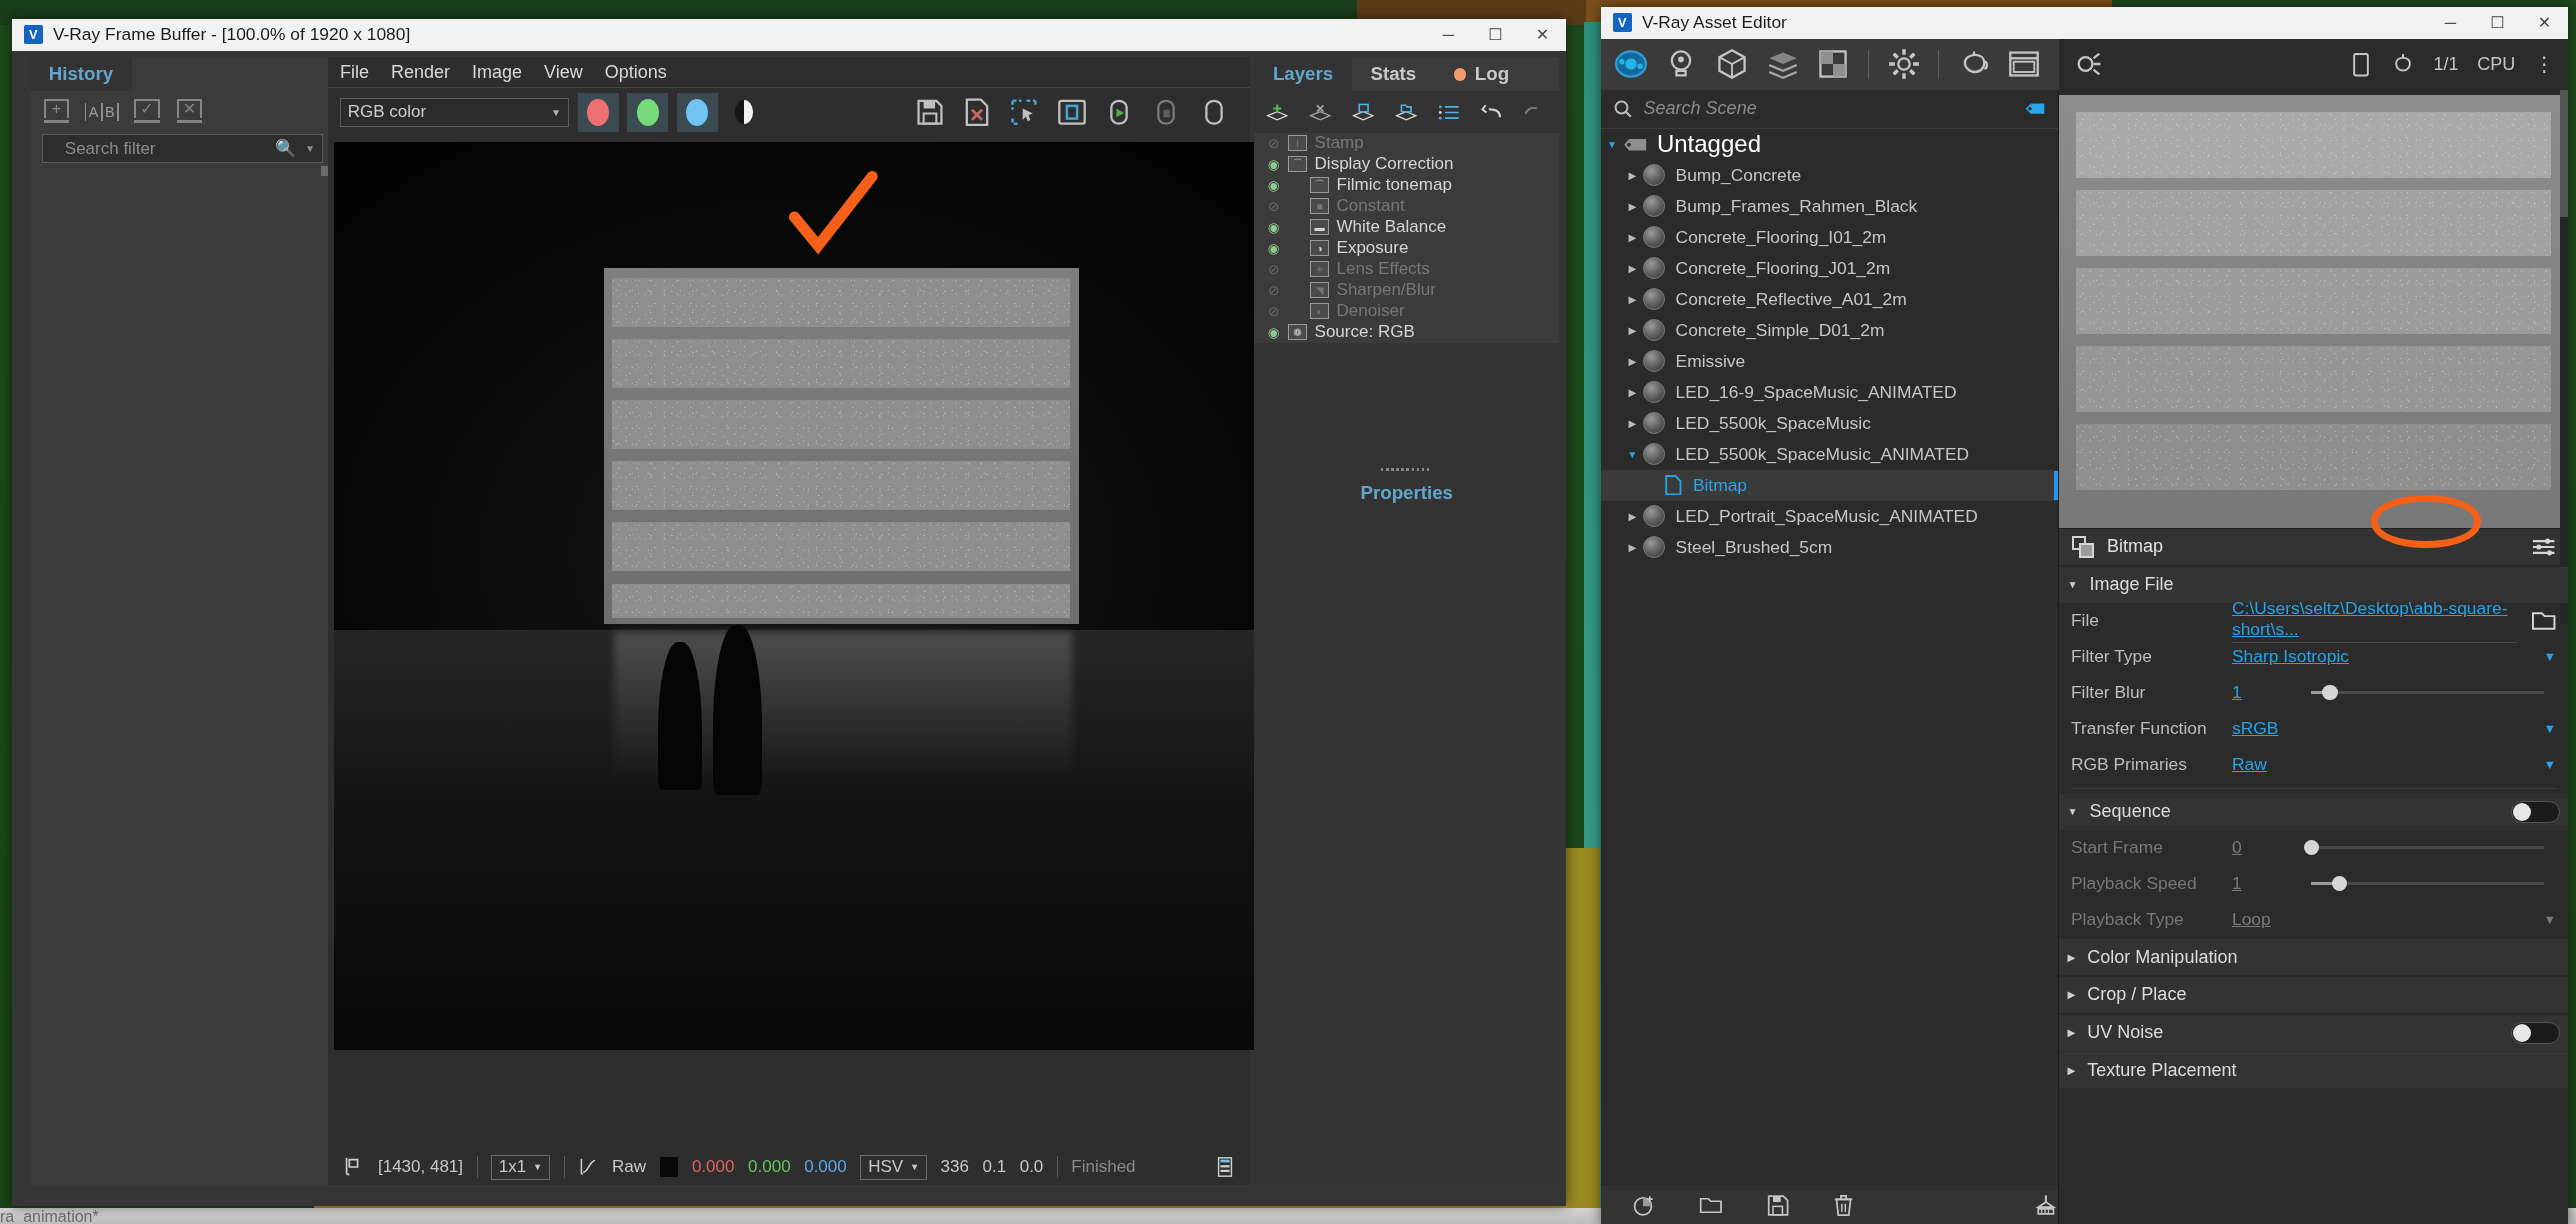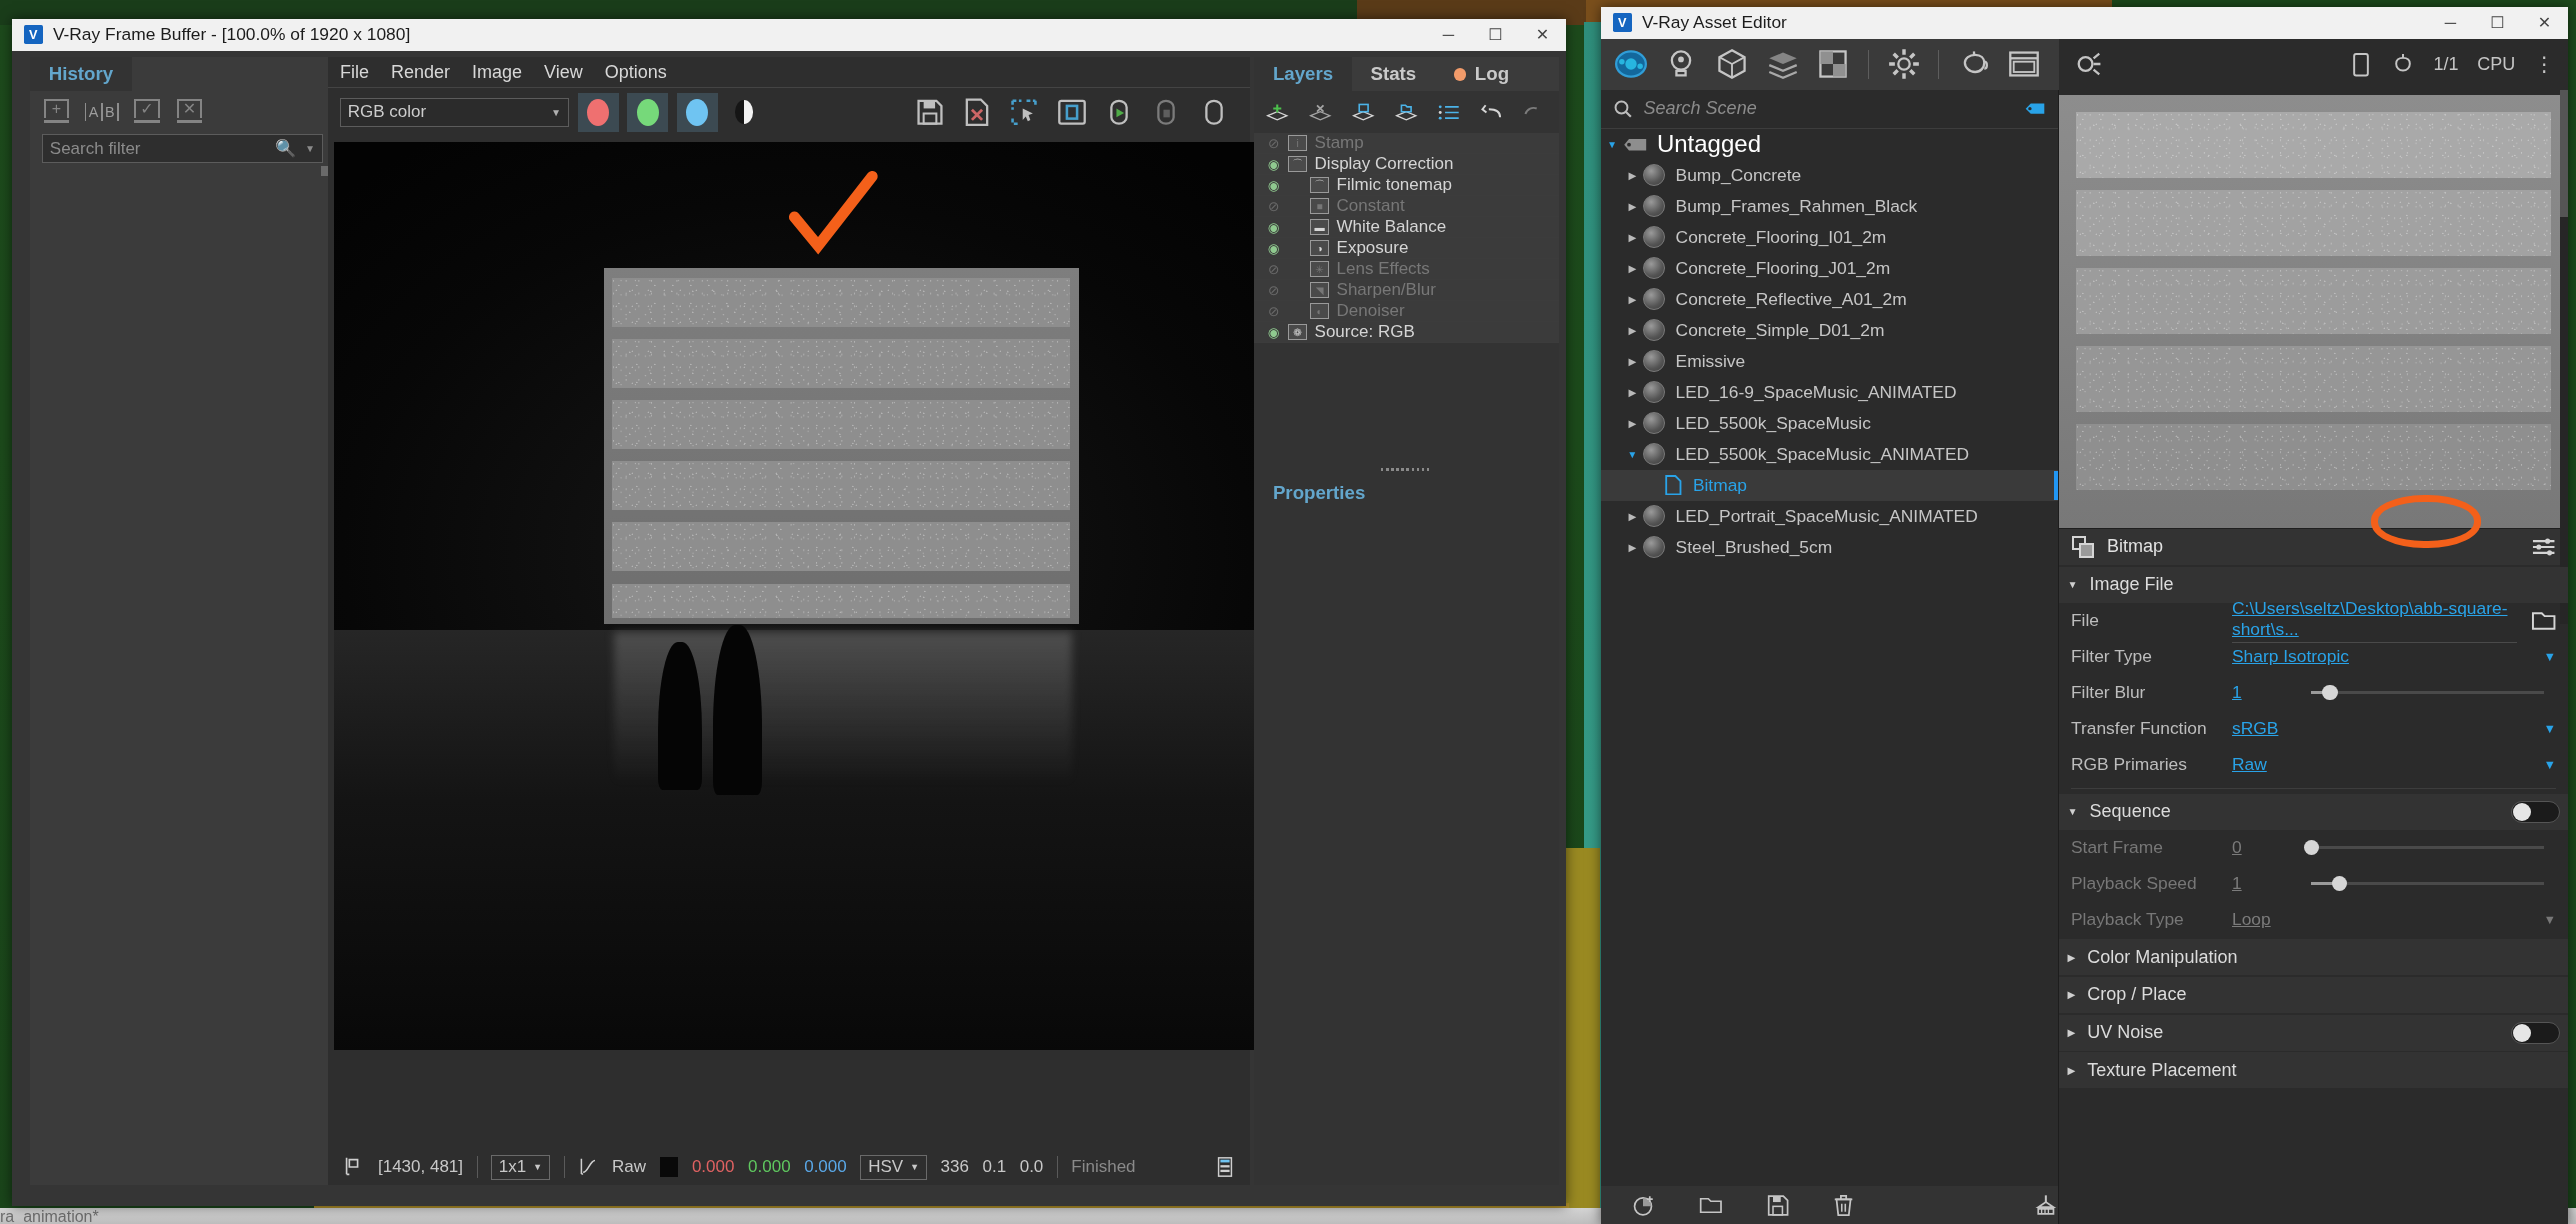--- a/index.html
+++ b/index.html
@@ -50,21 +50,21 @@
   .hicon { width:29px; height:25.4px; position:relative; opacity:.75; }
   .hicon .bx { position:absolute; left:1.7px; top:0; width:25.4px; height:18.7px; border:2.1px solid #9d9d9d;
      border-bottom:none; }
   .hicon .bar { position:absolute; left:1.7px; bottom:1.7px; width:25.4px; height:2.5px; background:#9d9d9d; }
   .hicon .gl { position:absolute; left:0; top:0; width:29px; height:18.7px; display:flex;
      align-items:center; justify-content:center; font-size:16px; color:#9d9d9d; }
   .ab { display:flex; align-items:center; font-size:14.4px; color:#9d9d9d; gap:2.5px; position:relative;}
   .ab .sep { width:1.7px; height:18.7px; background:#8d8d8d; }
   .searchbox { margin:1.7px 12px 0 12px; height:29px; background:#2e2e2e; border:0.8px solid #5c5c5c;
      display:flex; align-items:center; padding:0 6.8px; color:#8b8b8b; font-size:17px;}
-  .searchbox .sp { flex:1; }
+  .searchbox .sp { flex:1;margin-left:15px; }
   .hist-list { position:absolute; left:0; right:0; top:107px; bottom:0; background:#3b3b3b; }
   .hist-scroll { position:absolute; right:1.7px; top:1.7px; width:12px; bottom:1.7px; background:#3b3b3b; }
   .hist-scroll .nub { width:12px; height:10.2px; background:#6a6a6a; }
 
   
   .vfb-main { position:absolute; left:316px; top:6.8px; right:316px; bottom:20.4px; background:#2e2e2e; }
   .menubar { height:30.5px; display:flex; align-items:center; gap:22px; padding-left:12px;
      font-size:18px; color:#d8d8d8; border-bottom:0.8px solid #444; }
   .vfb-toolbar { height:49px; display:flex; align-items:center; padding:0 12px; gap:8.5px; }
   .combo { width:229px; height:29px; background:#2b2b2b; border:0.8px solid #5c5c5c; color:#cdcdcd;
@@ -111,21 +111,21 @@
   .eye { width:29px; text-align:center; font-size:13.6px; color:#8fc98f; }
   .eye.off { color:#6a6a6a; }
   .lthumb { width:18.7px; height:16px; border:1.3px solid #9a9a9a; margin-right:7.6px; flex:0 0 auto;
       display:flex; align-items:center; justify-content:center; font-size:10.2px; background:#4a4a4a;}
   .indent1 { margin-left:22px; }
   .lay-split { position:absolute; left:0; right:0; top:405px; height:13.6px; display:flex;
       align-items:center; justify-content:center; }
   .lay-split .grip { width:51px; height:3.4px;
       background:repeating-linear-gradient(90deg,#8a8a8a 0 2.5px,transparent 2.5px 5.1px); }
   .props { position:absolute; left:0; right:0; top:419px; bottom:0; background:#333; }
-  .props-tab { height:34px; display:flex; }
+  .props-tab { height:34px; display:flex;justify-content:center; }
 
   
   #ae { left:1601px; top:6.8px; width:967px; height:1218px; background:#2b2b2b; }
   .ae-body { position:absolute; left:0; top:32px; right:0; bottom:0; background:#2b2b2b; }
   .ae-toolbar { height:51px; background:#3a3a3a; display:flex; align-items:center; padding:0 13.6px; gap:18.7px;}
   .ae-ico { width:32px; height:32px; opacity:.9; }
   .vsep { width:0.8px; height:29px; background:#5d5d5d; }
   .ae-cols { position:absolute; left:0; top:51px; right:0; bottom:0; display:flex; }
   .ae-left { width:458px; background:#2b2b2b; position:relative; }
   .ae-right { flex:1; background:#2b2b2b; position:relative; border-left:0.8px solid #1d1d1d;}

